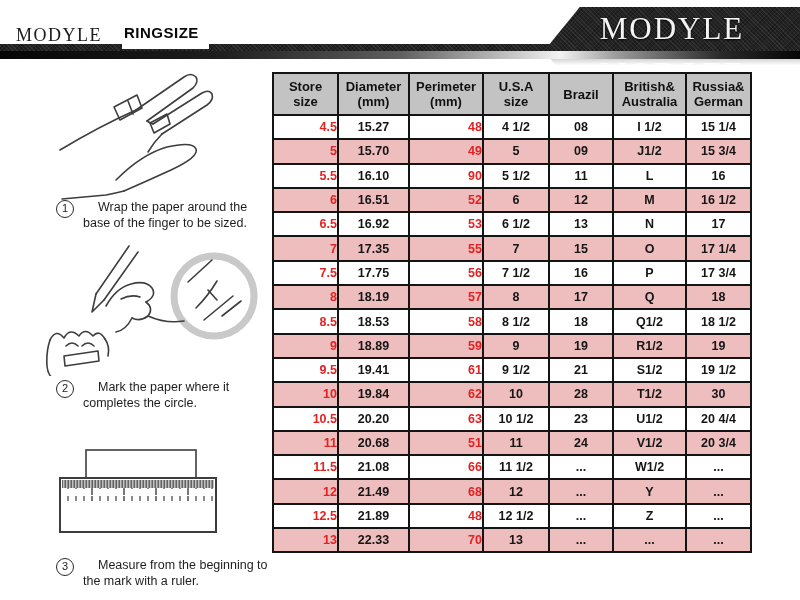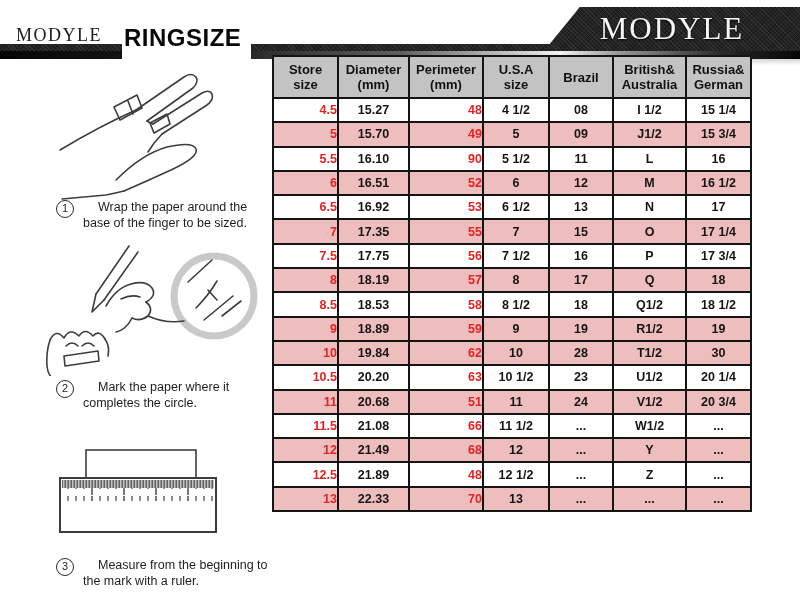--- a/index.html
+++ b/index.html
@@ -2,21 +2,21 @@
 <html style="--pink: #eebdbd; --red: #e32222; --hdr: #c3c3c3; --border: #141414;"><head>
 <meta charset="utf-8">
 <style>
   html,body{margin:0;padding:0;background:#fff;}
   .stage{position:relative;width:800px;height:600px;background:#fff;overflow:hidden;
          font-family:"Liberation Sans",sans-serif;}
 
   
   .brand-wordmark{position:absolute;left:16px;top:25px;font-family:"Liberation Serif",serif;
     font-size:18px;letter-spacing:1.5px;color:#1b1b1b;z-index:3;}
-  .page-title{position:absolute;left:122px;top:24px;font-size:24px;font-weight:bold;
+  .page-title{position:absolute;left:122px;top:24px;font-size:15px;font-weight:bold;
     letter-spacing:.5px;color:#090909;background:#fff;padding:0 10px 8px 2px;z-index:3;}
   .texture{background-color:#232323;background-image:
     repeating-linear-gradient(45deg, rgba(255,255,255,.08) 0 1px, transparent 1px 3px),
     repeating-linear-gradient(-45deg, rgba(0,0,0,.28) 0 1px, transparent 1px 3px);}
   .header-band{position:absolute;left:0;top:44px;width:800px;height:7px;z-index:1;}
   .shine-bar{position:absolute;left:0;top:51px;width:800px;height:8px;z-index:1;
     background:linear-gradient(90deg,#050505 0%,#1f1f1f 28%,#5f5f5f 50%,#f2f2f2 70%,#9c9c9c 77%,#2a2a2a 90%,#060606 100%);}
   .logo{position:absolute;left:544px;top:7px;width:256px;height:44px;z-index:2;
     clip-path:polygon(14% 0,100% 0,100% 100%,0 100%);
     display:flex;align-items:center;justify-content:center;}
@@ -32,21 +32,21 @@
   
   .caption{position:absolute;display:grid;grid-template-columns:25px auto;column-gap:2px;
     font-size:12.5px;line-height:15.5px;color:#1d1d1d;}
   .step-circle{grid-row:1/3;width:16px;height:16px;border:1.3px solid #2a2a2a;border-radius:50%;
     font-size:11px;display:flex;align-items:center;justify-content:center;color:#1d1d1d;margin-top:0;}
   .cap-l1{grid-column:2;grid-row:1;margin-left:15px;}
   .cap-l2{grid-column:2;grid-row:2;}
   .illus{position:absolute;}
 
   
-  .size-table-wrap{position:absolute;left:272px;top:55px;z-index:2;}
+  .size-table-wrap{position:absolute;left:272px;top:72px;z-index:2;}
   table.size-table{border-collapse:collapse;table-layout:fixed;width:478px;
     font-family:"Liberation Sans",sans-serif;}
   .size-table th,.size-table td{border:2px solid var(--border,#141414);text-align:center;
     font-weight:bold;padding:0;overflow:hidden;}
   .size-table th{height:40px;background:var(--hdr,#c3c3c3);font-size:13px;line-height:15px;color:#111;}
   .size-table td{height:22.3px;font-size:12.5px;color:#151515;background:#fff;}
   .size-table tr.pink td{background:var(--pink,#eebdbd);}
   .size-table td.accent{color:var(--red,#e32222);text-align:right;}
   col.c0{width:65px}col.c1{width:71px}col.c2{width:74px}col.c3{width:66px}
   col.c4{width:64px}col.c5{width:73px}col.c6{width:65px}
@@ -252,37 +252,46 @@
           </tr>
           <tr class="pink">
             <td class="accent">9</td>
             <td>18.89</td>
             <td class="accent">59</td>
             <td>9</td>
             <td>19</td>
             <td>R1/2</td>
             <td>19</td>
           </tr>
+          <tr>
+            <td class="accent">9.5</td>
+            <td>19.41</td>
+            <td class="accent">61</td>
+            <td>9 1/2</td>
+            <td>21</td>
+            <td>S1/2</td>
+            <td>19 1/2</td>
+          </tr>
           <tr class="pink">
             <td class="accent">10</td>
             <td>19.84</td>
             <td class="accent">62</td>
             <td>10</td>
             <td>28</td>
             <td>T1/2</td>
             <td>30</td>
           </tr>
           <tr>
             <td class="accent">10.5</td>
             <td>20.20</td>
             <td class="accent">63</td>
             <td>10 1/2</td>
             <td>23</td>
             <td>U1/2</td>
-            <td>20 1/4</td>
+            <td>20 4/4</td>
           </tr>
           <tr class="pink">
             <td class="accent">11</td>
             <td>20.68</td>
             <td class="accent">51</td>
             <td>11</td>
             <td>24</td>
             <td>V1/2</td>
             <td>20 3/4</td>
           </tr>

